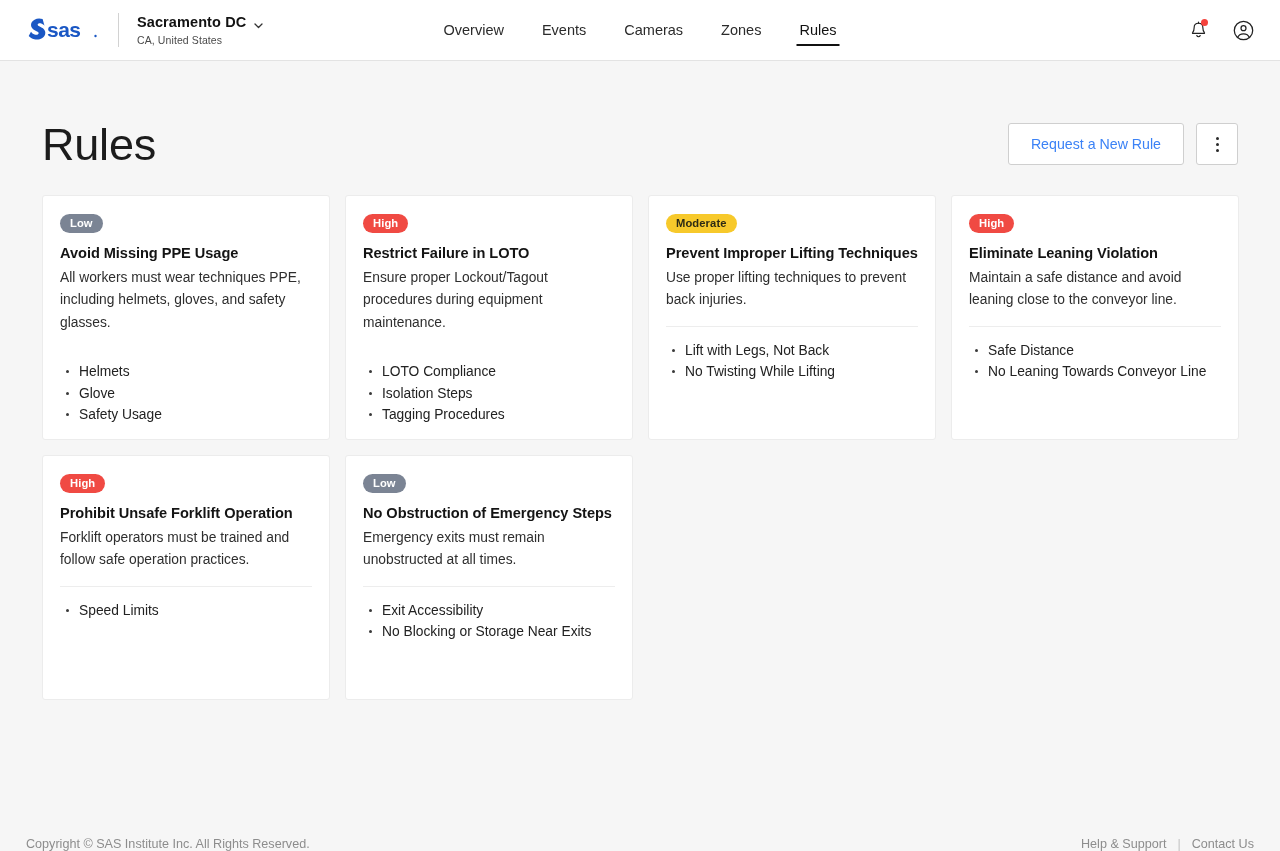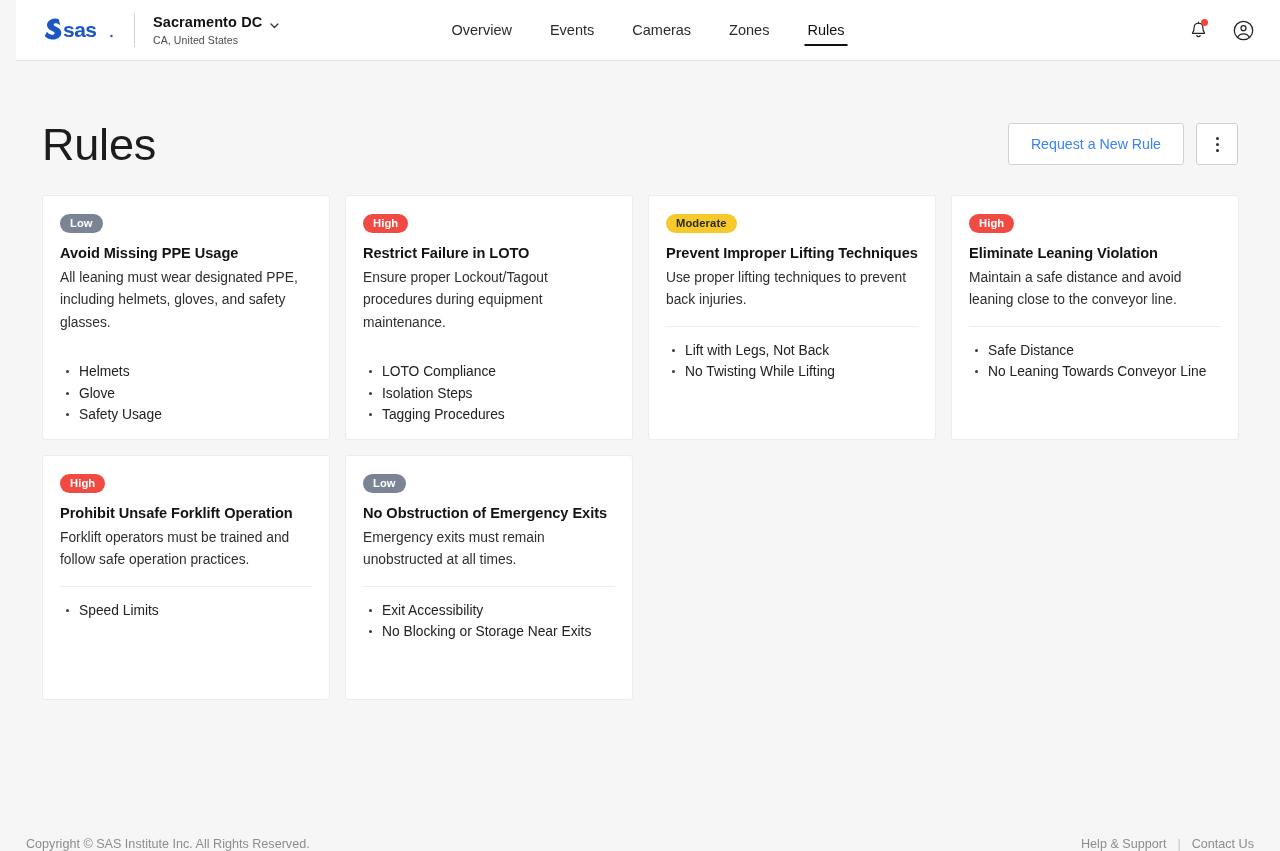--- a/index.html
+++ b/index.html
@@ -15,21 +15,20 @@
 
   
   .topbar {
     height: 61px;
     background: #ffffff;
     border-bottom: 1px solid #e3e3e3;
     display: flex;
     align-items: center;
     padding: 0 24px 0 28px;
     position: relative;
-    margin-left: 16px;
   }
 
   .brand {
     display: flex;
     align-items: center;
     gap: 0px;
   }
 
   .sas-logo {
     display: flex;
@@ -351,21 +350,21 @@
         <span class="kdot"></span>
       </span>
     </div>
   </div>
 
   <div class="grid">
 
     <div class="card">
       <span class="badge low">Low</span>
       <div class="card-title">Avoid Missing PPE Usage</div>
-      <div class="card-desc">All leaning must wear designated PPE, including helmets, gloves, and safety glasses.</div>
+      <div class="card-desc">All workers must wear techniques PPE, including helmets, gloves, and safety glasses.</div>
       <div class="card-divider"></div>
       <ul class="card-list">
         <li>Helmets</li>
         <li>Glove</li>
         <li>Safety Usage</li>
       </ul>
     </div>
 
     <div class="card">
       <span class="badge high">High</span>
@@ -406,21 +405,21 @@
       <div class="card-title">Prohibit Unsafe Forklift Operation</div>
       <div class="card-desc">Forklift operators must be trained and follow safe operation practices.</div>
       <div class="card-divider"></div>
       <ul class="card-list">
         <li>Speed Limits</li>
       </ul>
     </div>
 
     <div class="card">
       <span class="badge low">Low</span>
-      <div class="card-title">No Obstruction of Emergency Exits</div>
+      <div class="card-title">No Obstruction of Emergency Steps</div>
       <div class="card-desc">Emergency exits must remain unobstructed at all times.</div>
       <div class="card-divider"></div>
       <ul class="card-list">
         <li>Exit Accessibility</li>
         <li>No Blocking or Storage Near Exits</li>
       </ul>
     </div>
 
   </div>
 

